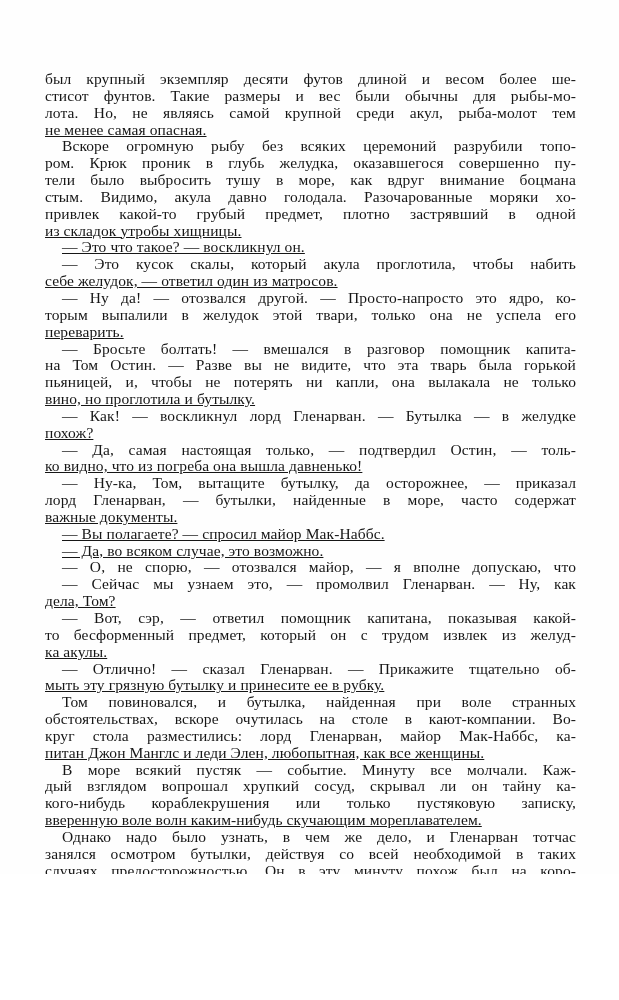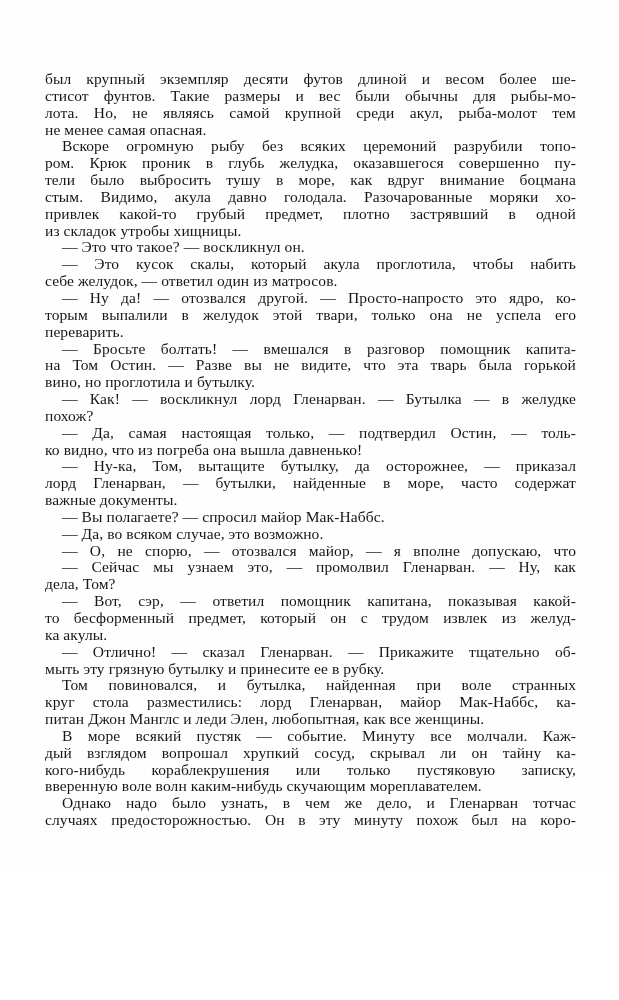--- a/index.html
+++ b/index.html
@@ -24,20 +24,21 @@
     font-size: 15.5px;
     line-height: 16.84px;
     letter-spacing: 0.1px;
   }
   .line {
     text-align: justify;
     text-align-last: justify;
   }
   .line.para-end {
     text-align-last: left;
+    text-decoration: underline;
   }
   .line.indent {
     text-indent: 17px;
   }
   .folio {
     position: absolute;
     left: 0;
     top: 898px;
     width: 592px;
     text-align: center;
@@ -62,42 +63,45 @@
       <div class="line">привлек какой-то грубый предмет, плотно застрявший в одной</div>
       <div class="line para-end">из складок утробы хищницы.</div>
       <div class="line indent para-end">— Это что такое? — воскликнул он.</div>
       <div class="line indent">— Это кусок скалы, который акула проглотила, чтобы набить</div>
       <div class="line para-end">себе желудок, — ответил один из матросов.</div>
       <div class="line indent">— Ну да! — отозвался другой. — Просто-напросто это ядро, ко-</div>
       <div class="line">торым выпалили в желудок этой твари, только она не успела его</div>
       <div class="line para-end">переварить.</div>
       <div class="line indent">— Бросьте болтать! — вмешался в разговор помощник капита-</div>
       <div class="line">на Том Остин. — Разве вы не видите, что эта тварь была горькой</div>
+      <div class="line">пьяницей, и, чтобы не потерять ни капли, она вылакала не только</div>
       <div class="line para-end">вино, но проглотила и бутылку.</div>
       <div class="line indent">— Как! — воскликнул лорд Гленарван. — Бутылка — в желудке</div>
       <div class="line para-end">похож?</div>
       <div class="line indent">— Да, самая настоящая только, — подтвердил Остин, — толь-</div>
       <div class="line para-end">ко видно, что из погреба она вышла давненько!</div>
       <div class="line indent">— Ну-ка, Том, вытащите бутылку, да осторожнее, — приказал</div>
       <div class="line">лорд Гленарван, — бутылки, найденные в море, часто содержат</div>
       <div class="line para-end">важные документы.</div>
       <div class="line indent para-end">— Вы полагаете? — спросил майор Мак-Наббс.</div>
       <div class="line indent para-end">— Да, во всяком случае, это возможно.</div>
       <div class="line indent">— О, не спорю, — отозвался майор, — я вполне допускаю, что</div>
       <div class="line indent">— Сейчас мы узнаем это, — промолвил Гленарван. — Ну, как</div>
       <div class="line para-end">дела, Том?</div>
       <div class="line indent">— Вот, сэр, — ответил помощник капитана, показывая какой-</div>
       <div class="line">то бесформенный предмет, который он с трудом извлек из желуд-</div>
       <div class="line para-end">ка акулы.</div>
       <div class="line indent">— Отлично! — сказал Гленарван. — Прикажите тщательно об-</div>
       <div class="line para-end">мыть эту грязную бутылку и принесите ее в рубку.</div>
       <div class="line indent">Том повиновался, и бутылка, найденная при воле странных</div>
+      <div class="line">обстоятельствах, вскоре очутилась на столе в кают-компании. Во-</div>
       <div class="line">круг стола разместились: лорд Гленарван, майор Мак-Наббс, ка-</div>
       <div class="line para-end">питан Джон Манглс и леди Элен, любопытная, как все женщины.</div>
       <div class="line indent">В море всякий пустяк — событие. Минуту все молчали. Каж-</div>
       <div class="line">дый взглядом вопрошал хрупкий сосуд, скрывал ли он тайну ка-</div>
       <div class="line">кого-нибудь кораблекрушения или только пустяковую записку,</div>
       <div class="line para-end">вверенную воле волн каким-нибудь скучающим мореплавателем.</div>
       <div class="line indent">Однако надо было узнать, в чем же дело, и Гленарван тотчас</div>
+      <div class="line">занялся осмотром бутылки, действуя со всей необходимой в таких</div>
       <div class="line">случаях предосторожностью. Он в эту минуту похож был на коро-</div>
     </div>
   <div class="folio">7</div>
 </div>
 
 </body></html>

